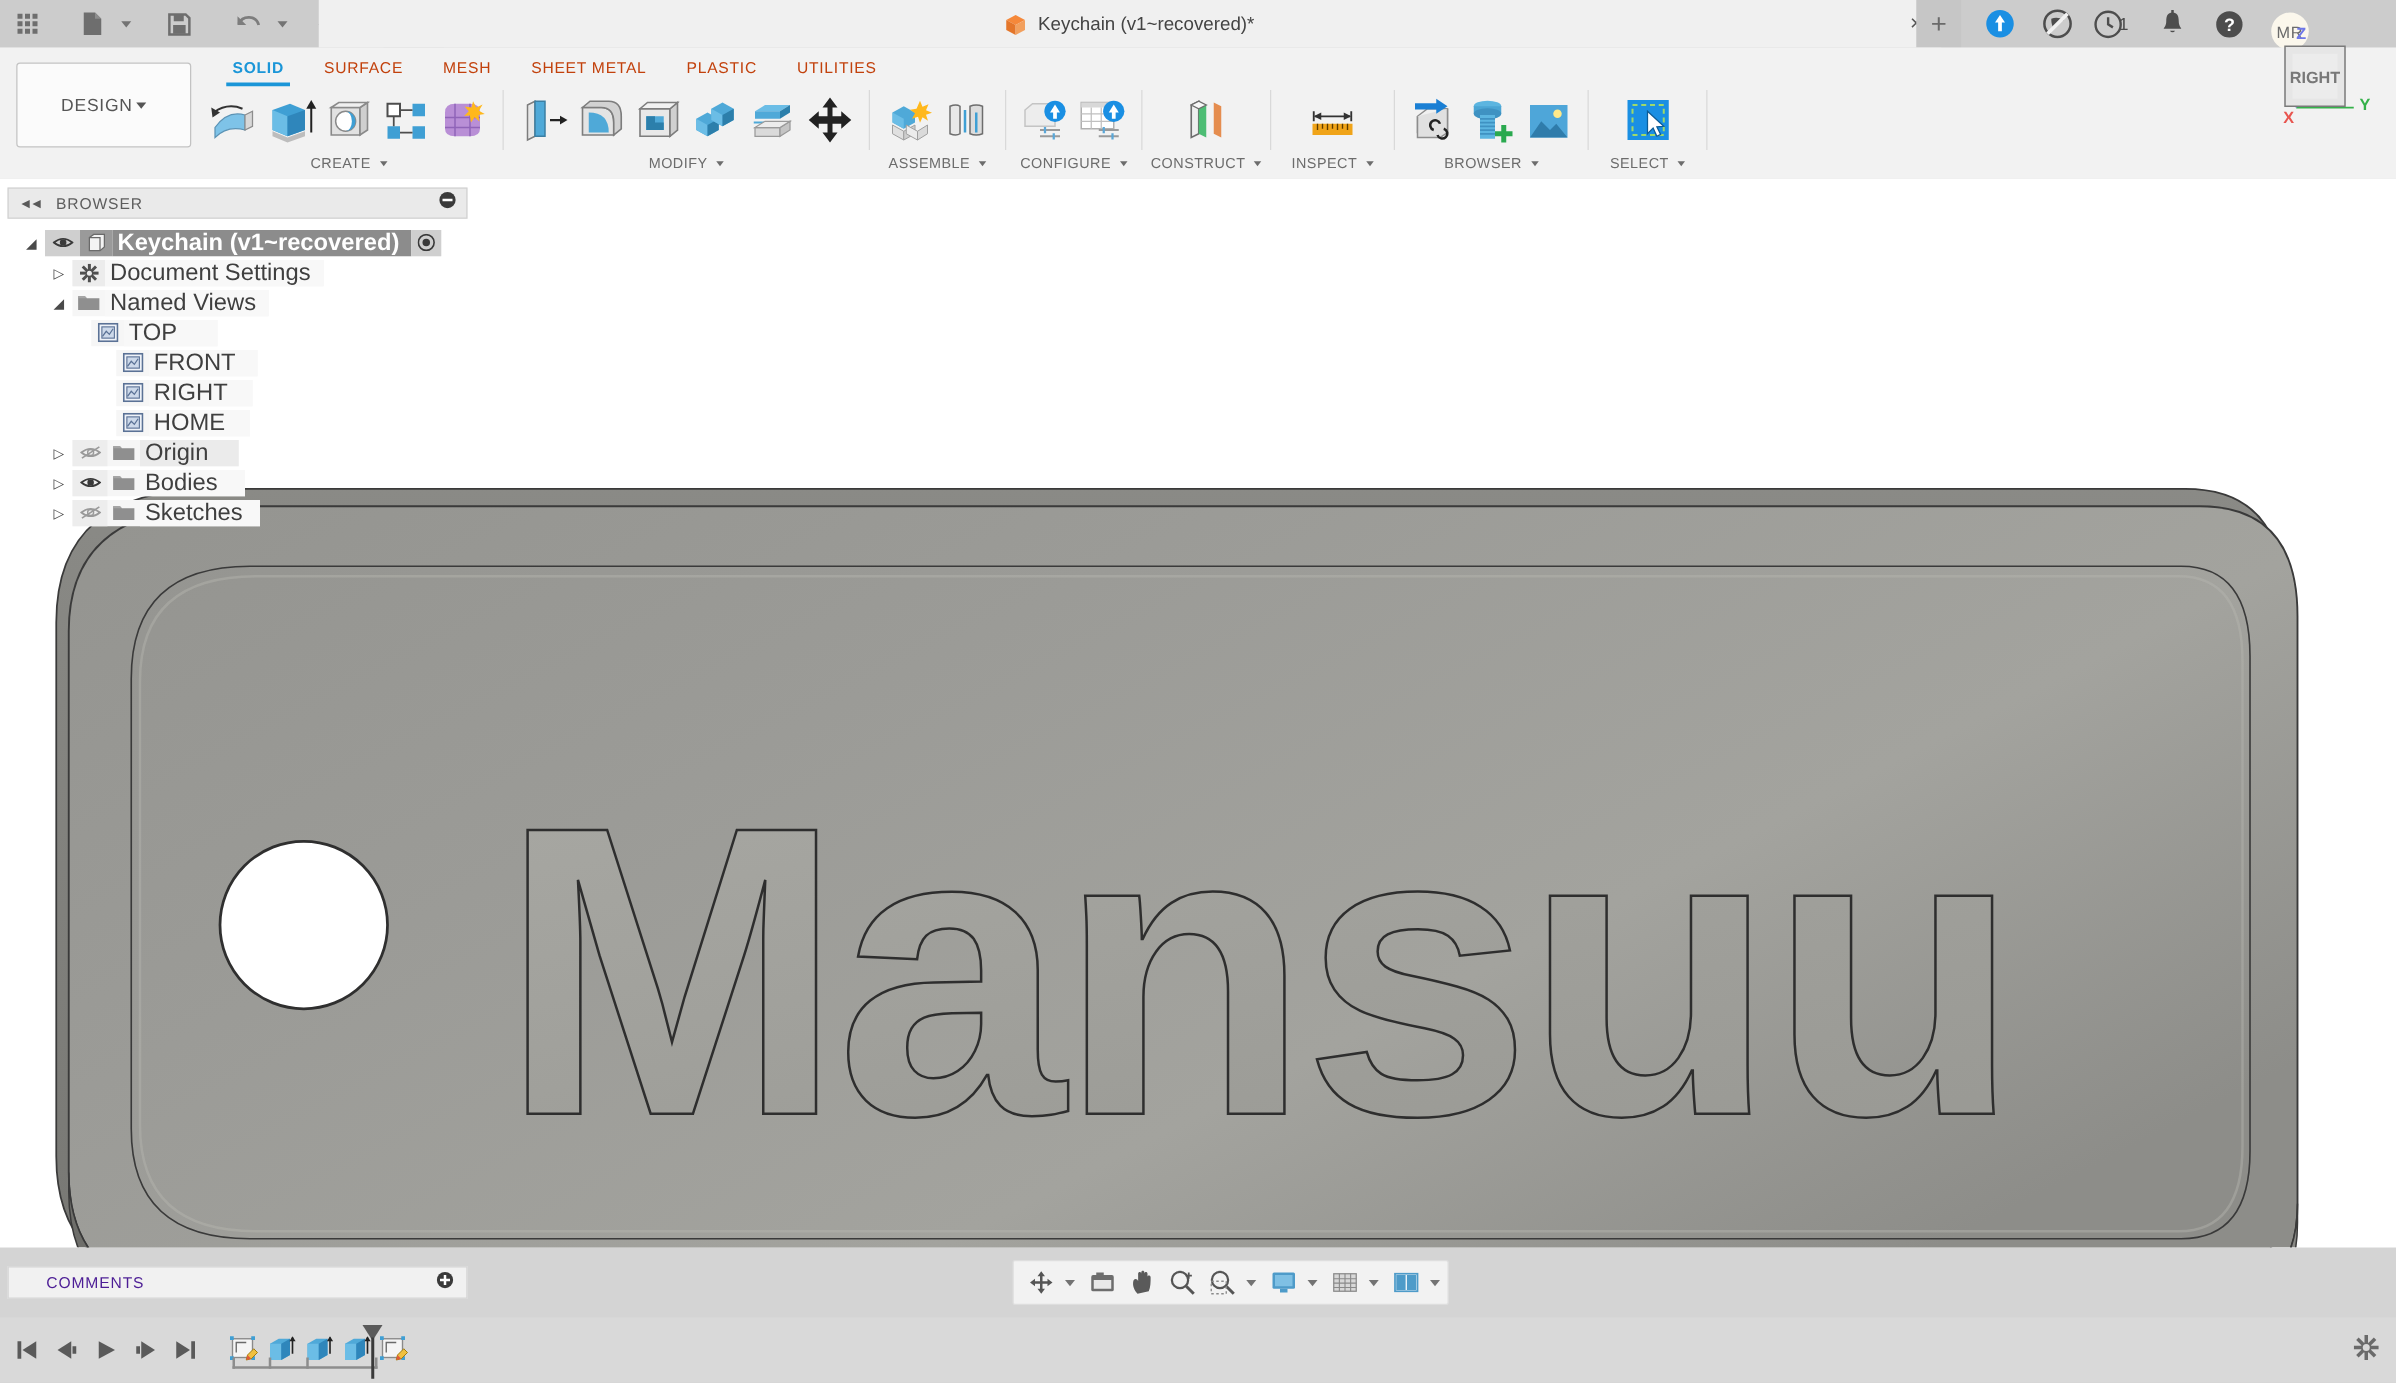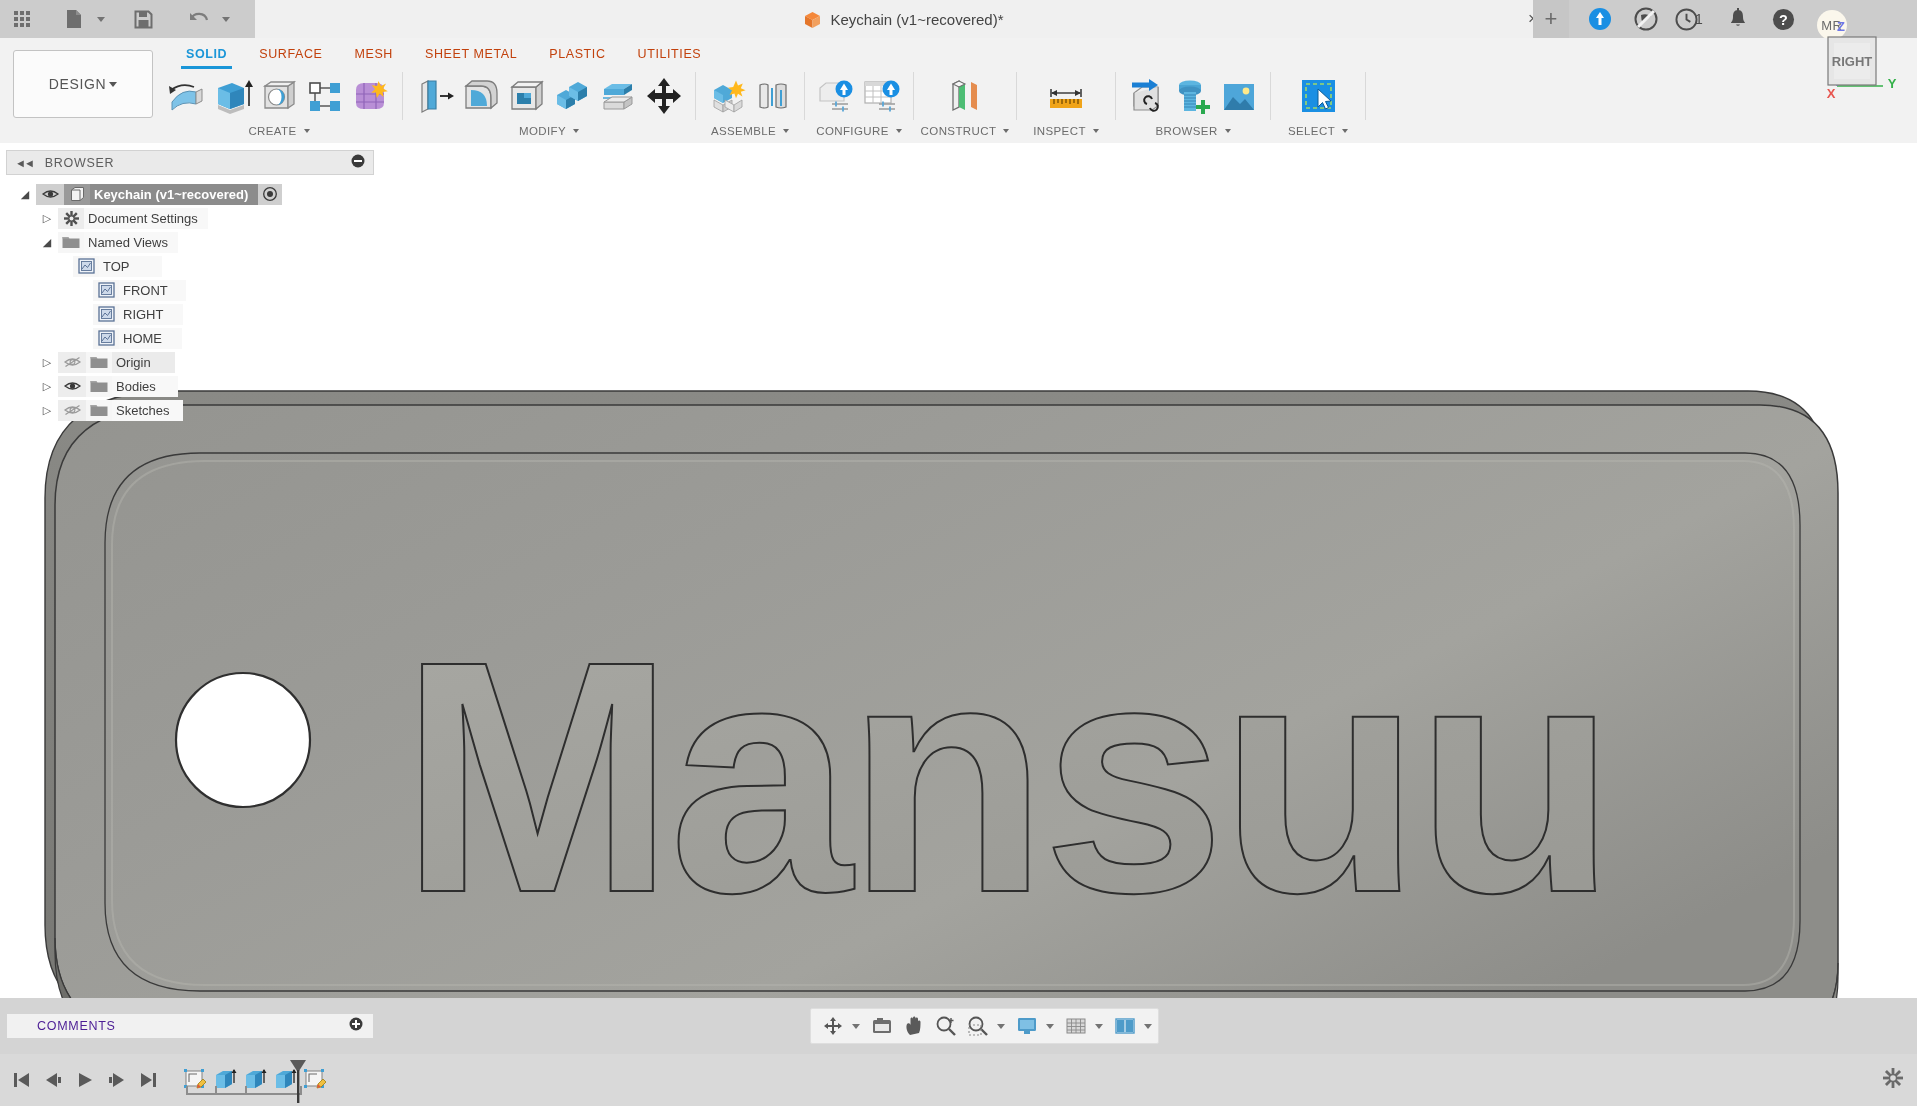--- a/index.html
+++ b/index.html
@@ -124,21 +124,21 @@
 
   #tree { position: absolute; left: 0; top: 182px; width: 380px; }
   .trow { display: flex; align-items: center; height: 24px; position: relative; }
   .texp { width: 22px; text-align: center; color: #4a4a4a; font-size: 11px; }
   .tchip { display: flex; align-items: center; background: #f6f6f6;
            height: 21px; }
   .teye { width: 28px; height: 21px; display: flex; align-items: center;
           justify-content: center; background: #ededed; }
   .tico { width: 26px; height: 21px; display: flex; align-items: center;
           justify-content: center; }
-  .tlabel { font-size: 13px; color: #3f3f3f; padding: 0 10px 0 4px;
+  .tlabel { font-size: 19px; color: #3f3f3f; padding: 0 10px 0 4px;
             background: #f8f8f8; height: 21px; line-height: 21px;
             white-space: nowrap; }
   .trow.root .tlabel { background: #8c8c8c; color: #fff; font-weight: bold; }
   .trow.root .tico { background: #9a9a9a; }
   .trow.root .teye { background: #cfcfcf; }
   .radio-chip { width: 24px; height: 21px; background: #cfcfcf;
                 display: flex; align-items: center; justify-content: center; }
 
   
   #viewcube { position: absolute; right: 18px; top: 16px; width: 104px; height: 84px; }

